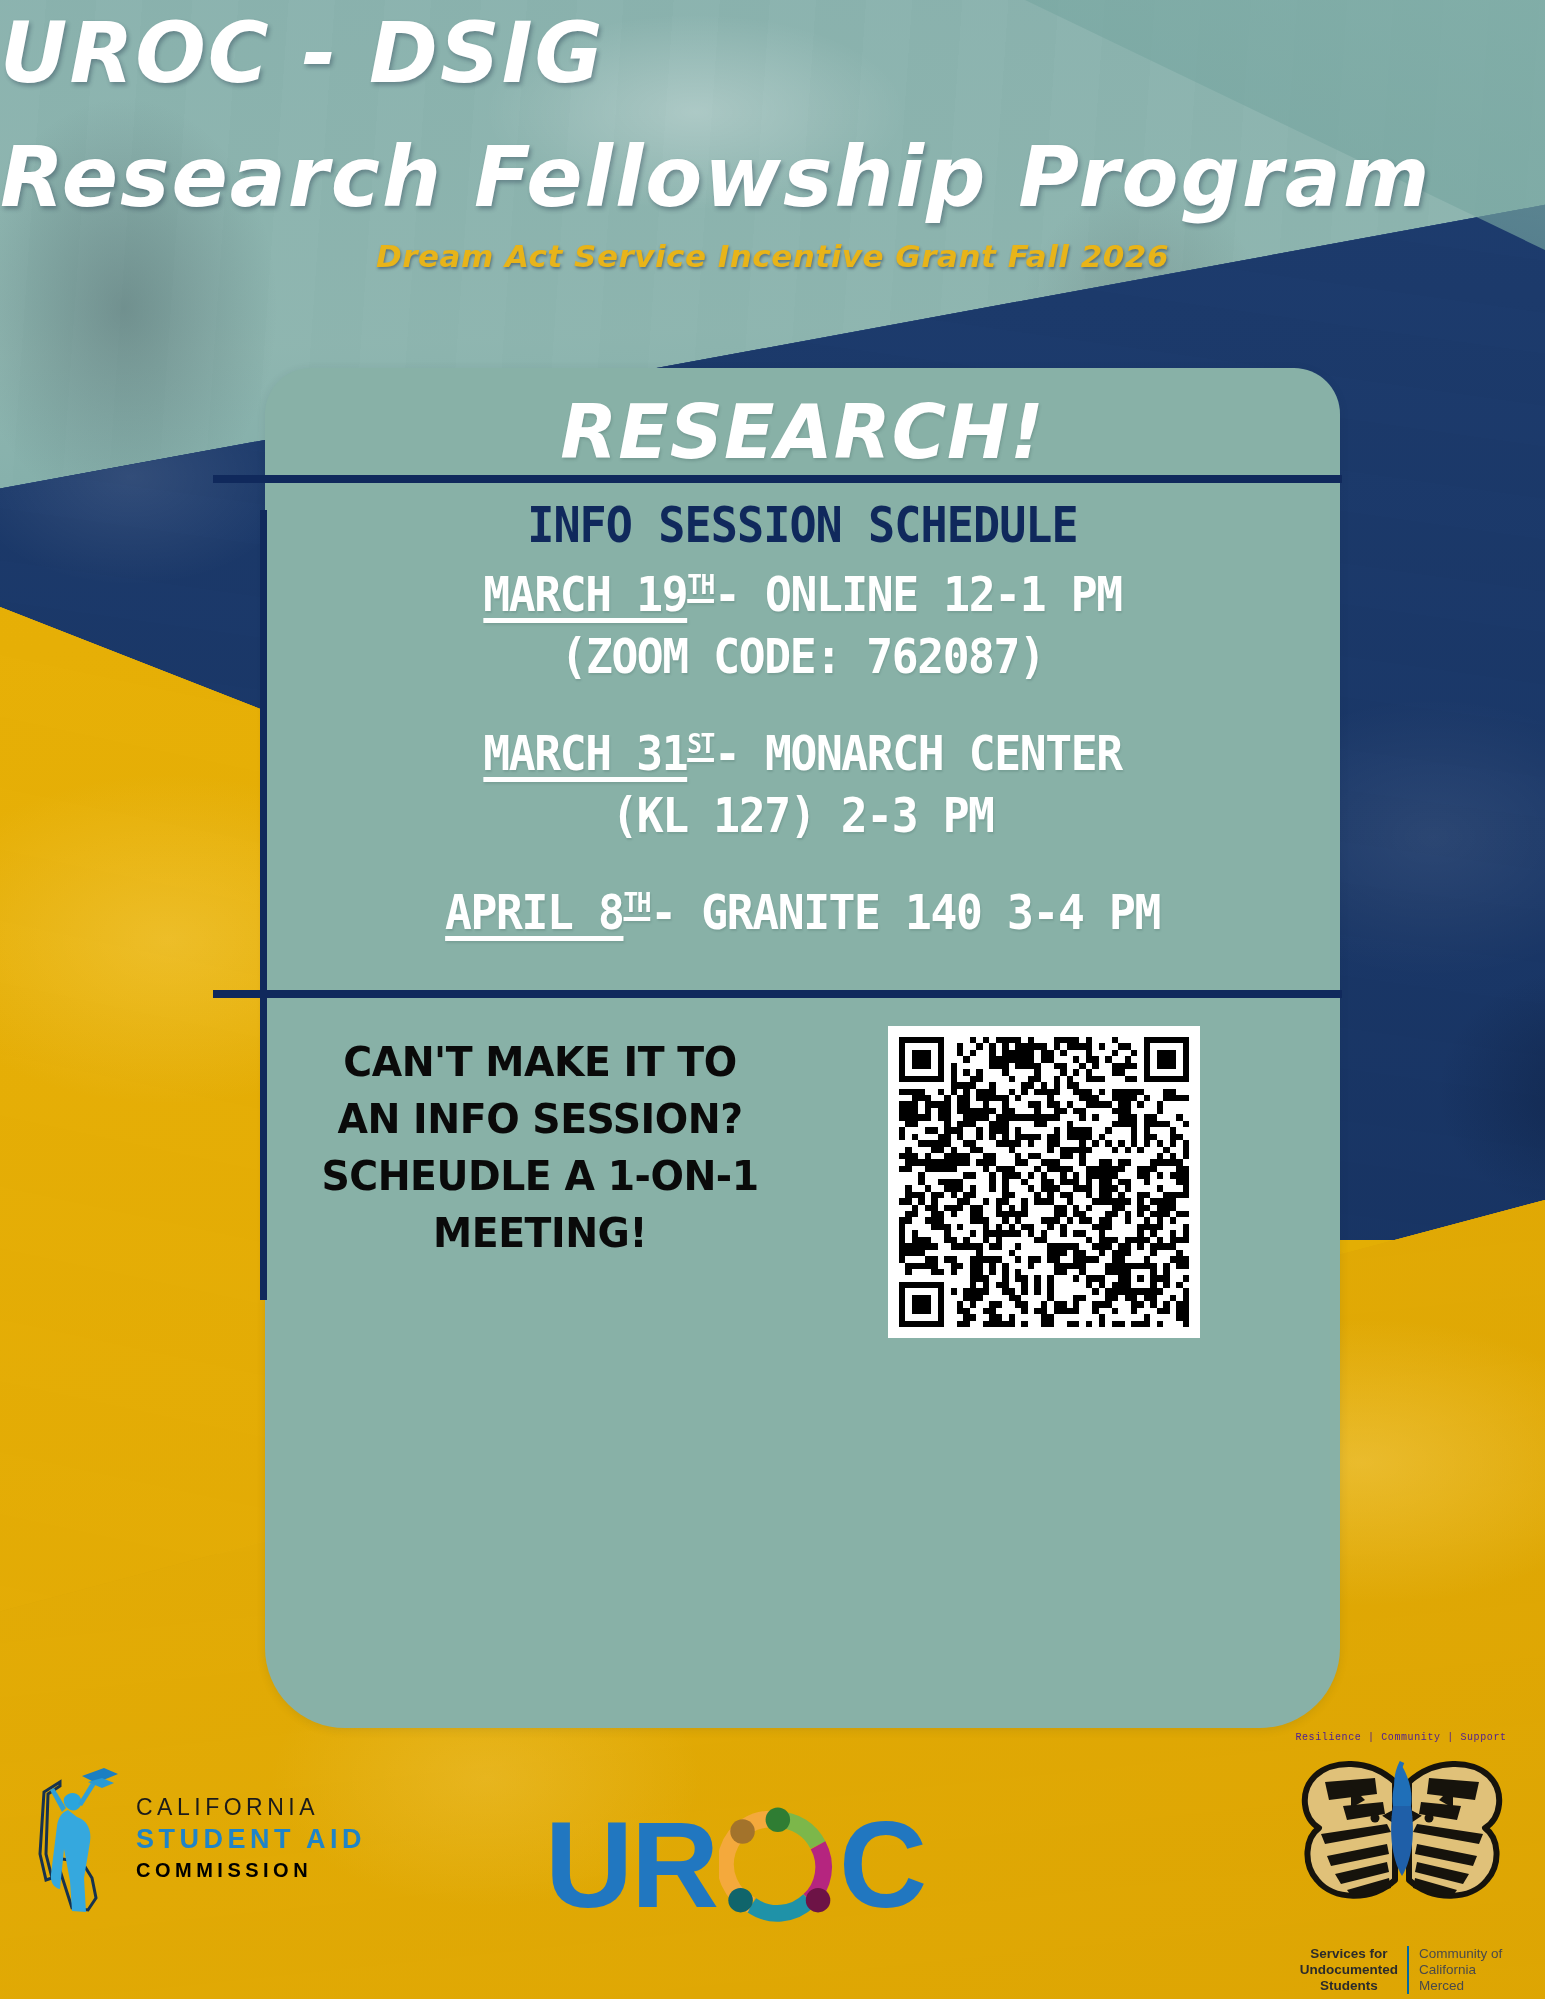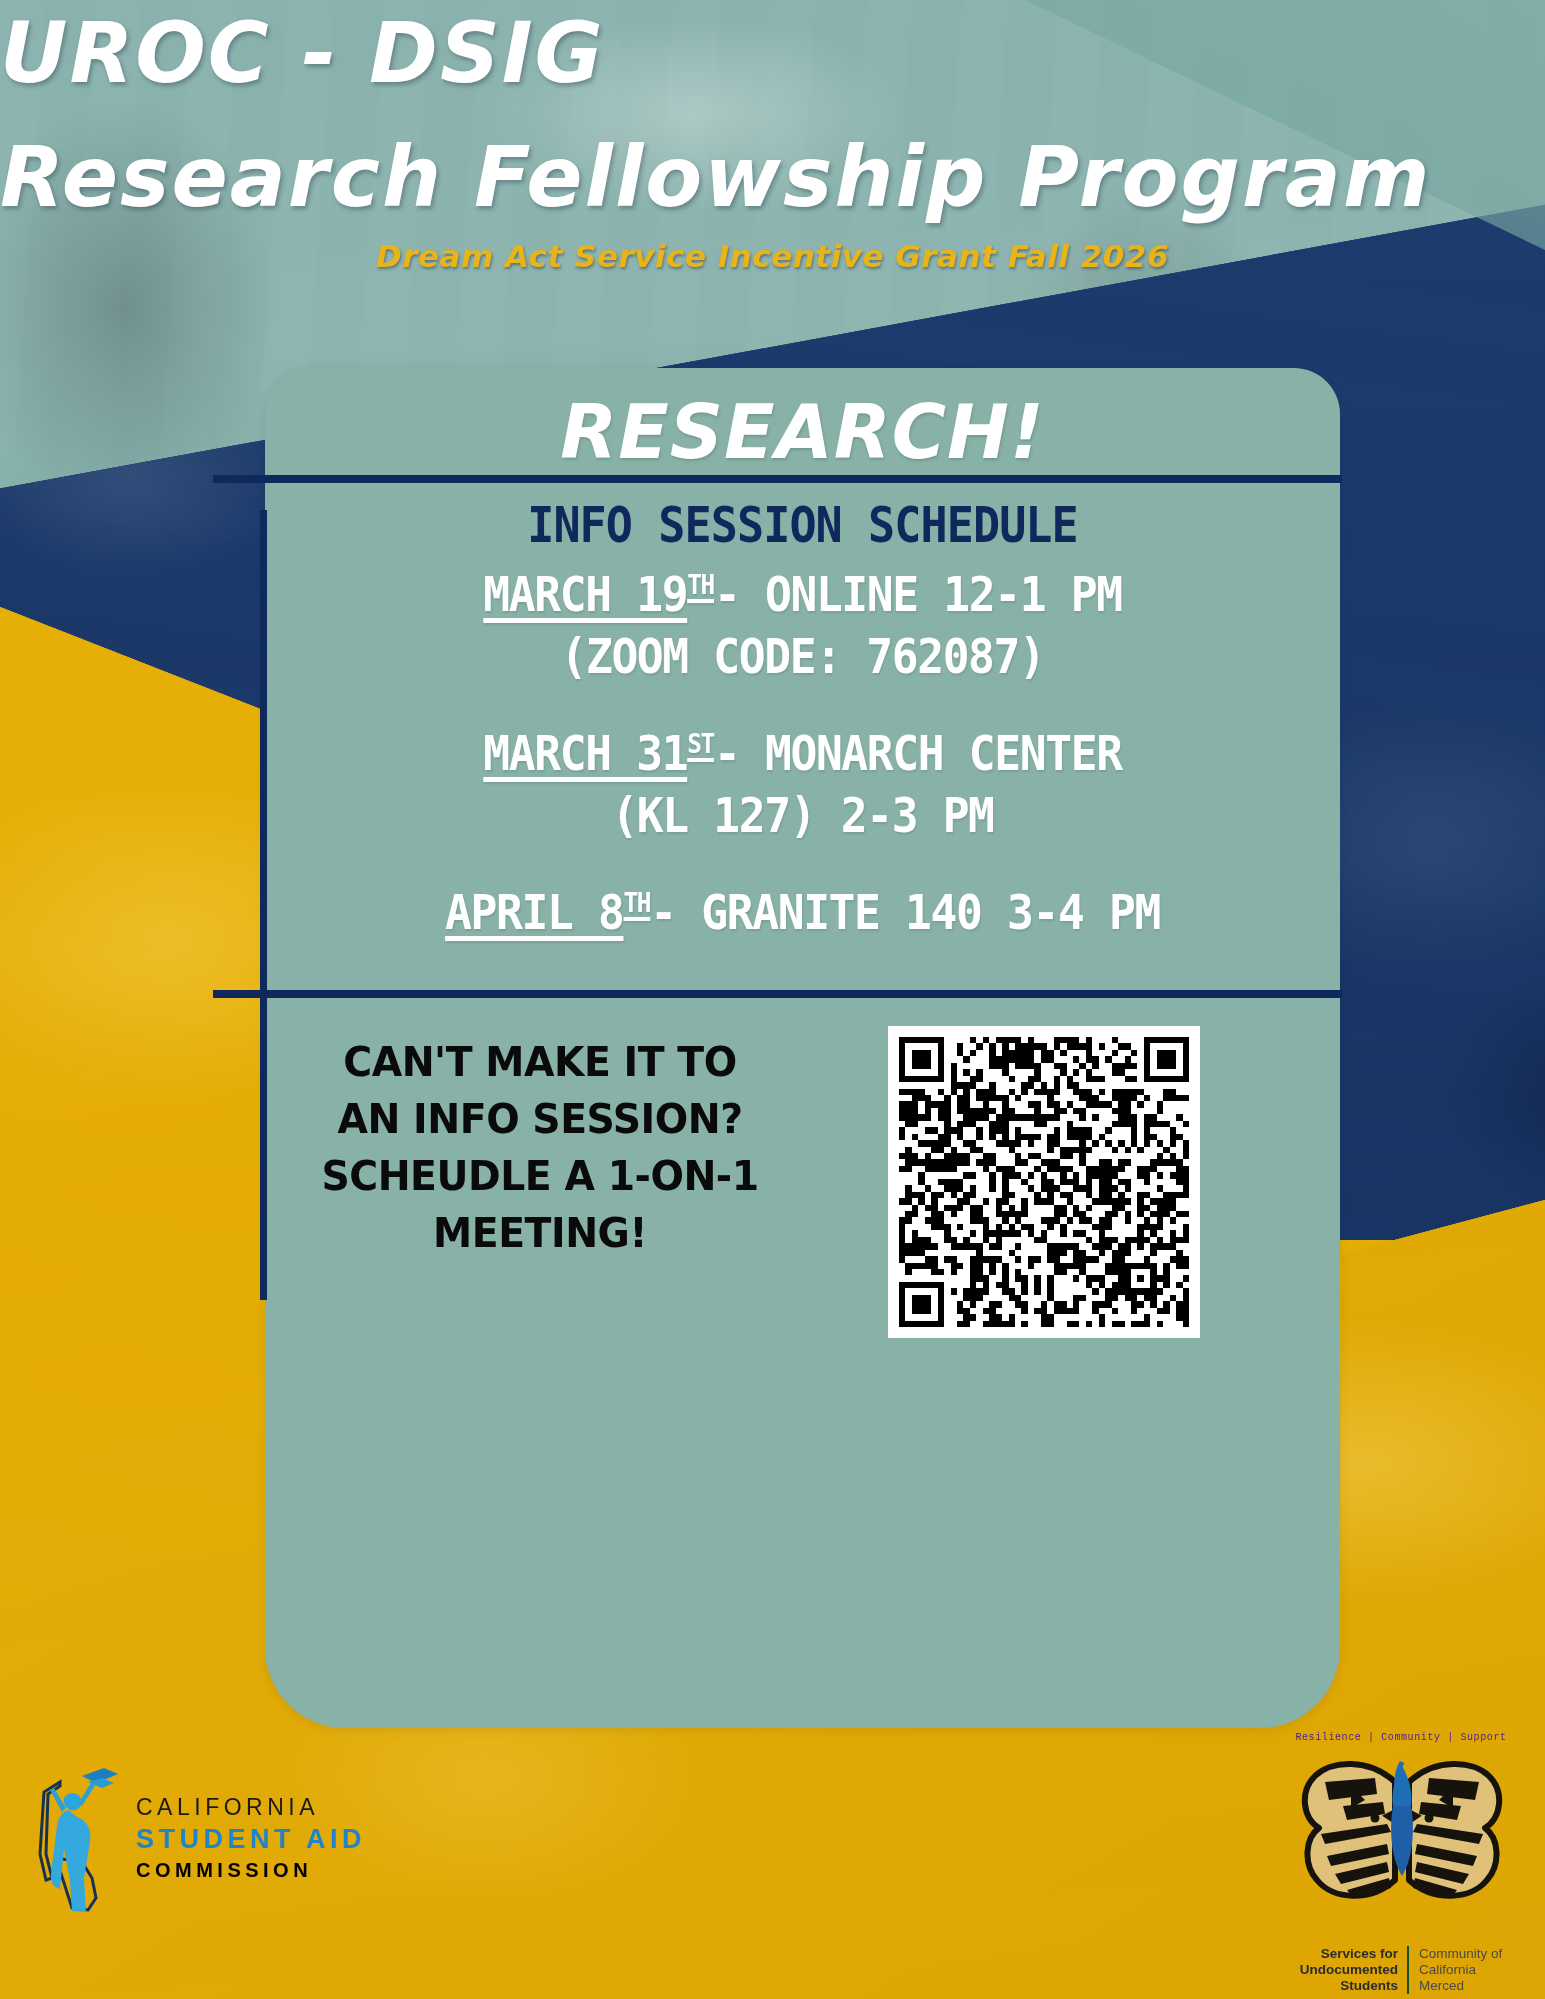--- a/index.html
+++ b/index.html
@@ -234,24 +234,24 @@
     position:absolute; left:0; top:2px; width:100%; text-align:center;
     font-family:Liberation Mono, monospace;
     font-size:10px; color:#4c1d95; letter-spacing:.6px;
   }
   .sus-fly{ position:absolute; left:26px; top:22px; width:222px; height:188px; }
   .sus-foot{
     position:absolute; left:0; bottom:6px; width:100%;
     display:flex; justify-content:center; gap:10px; align-items:stretch;
   }
   .sus-foot-l{
-    text-align:right;
+    text-align:center;
     font-family:"Liberation Sans", sans-serif;
     font-size:13.5px; font-weight:700; color:#2b2b2b; line-height:16px;
-    padding-right:9px; border-right:2px solid #14532d;
+    padding-right:9px; border-right:2px solid #0369a1;
   }
   .sus-foot-r{
     text-align:left;
     font-family:"Liberation Sans", sans-serif;
     font-size:13.5px; font-weight:400; color:#4a4a4a; line-height:16px;
   }
 </style>
 </head>
 <body>
 
@@ -336,20 +336,38 @@
         <path d="M58 24 l14 6 l12 -5 l-12 -5 Z" fill="#2b9ad2"></path>
       </svg>
     </div>
     <div class="casac-text">
       <div class="casac-1">CALIFORNIA</div>
       <div class="casac-2">STUDENT AID</div>
       <div class="casac-3">COMMISSION</div>
     </div>
   </div>
 
+  <div class="logo-uroc">
+    <span class="uroc-ur">UR</span>
+    <span class="uroc-ring">
+      <svg viewBox="0 0 120 120">
+        <g fill="none" stroke-width="17">
+          <path d="M60 14 A46 46 0 0 1 101 40" stroke="#7cb74a"></path>
+          <path d="M101 40 A46 46 0 0 1 92 96" stroke="#b5257f"></path>
+          <path d="M92 96 A46 46 0 0 1 33 101" stroke="#1f92a8"></path>
+          <path d="M33 101 A46 46 0 0 1 60 14" stroke="#f4a93c"></path>
+        </g>
+        <circle cx="60" cy="14" r="12.5" fill="#2f7d33"></circle>
+        <circle cx="101" cy="96" r="12.5" fill="#6d1346"></circle>
+        <circle cx="22" cy="96" r="12.5" fill="#10656b"></circle>
+        <circle cx="24" cy="26" r="12.5" fill="#a3732b"></circle>
+      </svg>
+    </span>
+    <span class="uroc-c">C</span>
+  </div>
 
   <div class="logo-sus">
     <div class="sus-tag">Resilience | Community | Support</div>
     <div class="sus-fly">
       <svg viewBox="0 0 222 188">
         <g stroke="#16130c" stroke-width="6" stroke-linejoin="round">
           <path d="M104 30 C78 6 40 8 24 24 C8 40 12 66 28 76 C14 86 12 112 26 128 C42 148 80 150 104 128 Z" fill="#e0c179"></path>
           <path d="M118 30 C144 6 182 8 198 24 C214 40 210 66 194 76 C208 86 210 112 196 128 C180 148 142 150 118 128 Z" fill="#e0c179"></path>
         </g>
         <g fill="#16130c">

